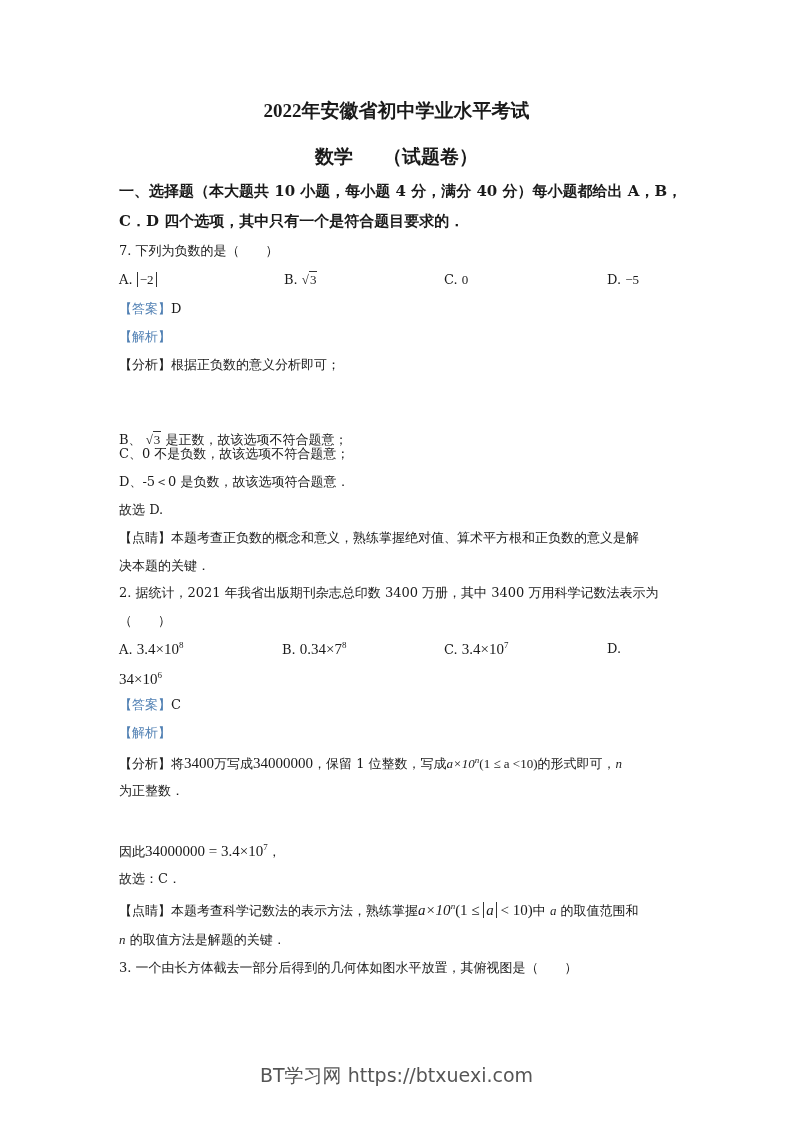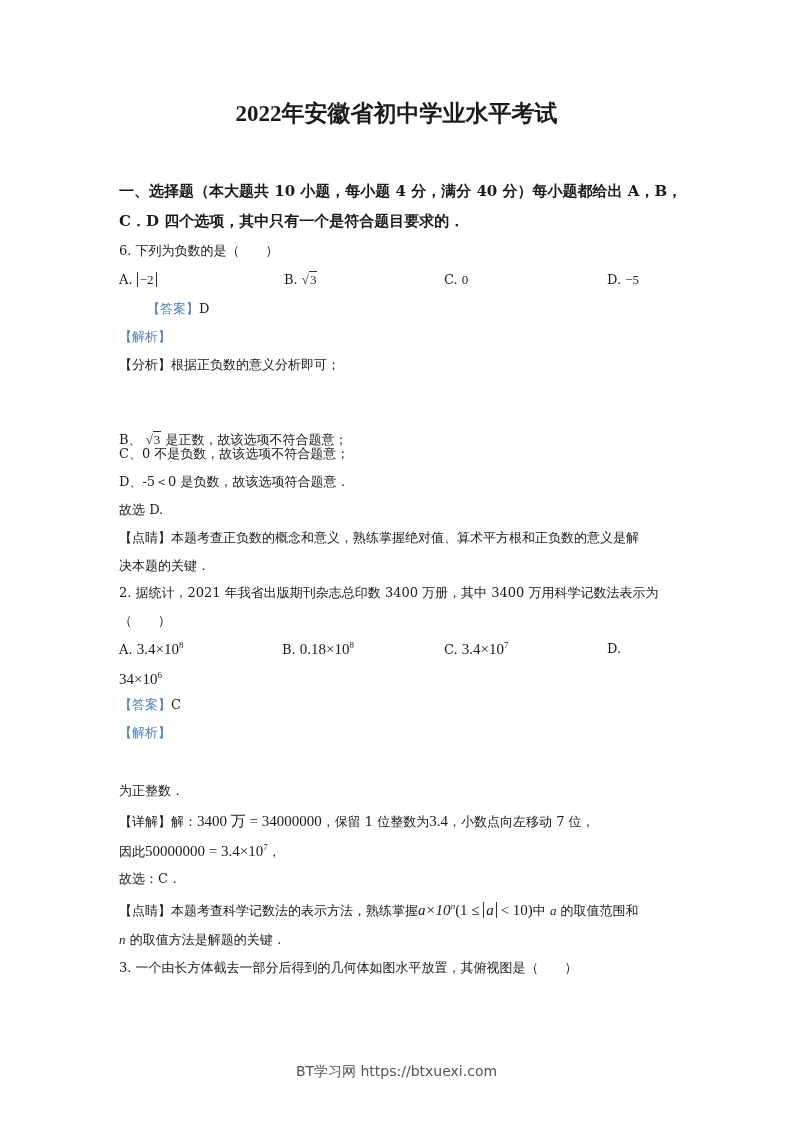--- a/index.html
+++ b/index.html
@@ -4,65 +4,68 @@
 <style>
   html, body { margin: 0; padding: 0; background: #ffffff; }
   body {
     width: 793px; height: 1122px; position: relative; overflow: hidden;
     font-family: "DejaVu Serif", "Liberation Serif", serif;
     color: #1a1a1a;
   }
   .page { position: absolute; left: 0; top: 0; width: 793px; height: 1122px; }
   .ln { position: absolute; left: 119px; font-size: 13px; white-space: nowrap; line-height: 18px; }
   .title { position: absolute; left: 0; width: 793px; text-align: center; font-weight: bold; font-family: "Liberation Serif", "DejaVu Serif", serif; }
-  .t1 { top: 98px; font-size: 23px; }
+  .t1 { top: 98px; font-size: 19px; }
   .t2 { top: 144px; font-size: 19px; }
   .t2 .gap { display: inline-block; width: 30px; }
   .sec { font-weight: bold; font-size: 15px; }
   .blue { color: #4f7fb3; }
   .opt { position: absolute; font-size: 13px; line-height: 18px; white-space: nowrap; }
   .math { font-family: "Liberation Serif", "DejaVu Serif", serif; }
   .mathbig { font-family: "Liberation Serif", "DejaVu Serif", serif; font-size: 15px; }
   .abs { border-left: 1px solid #333; border-right: 1px solid #333; padding: 0 2px; }
   .sqrt { display: inline-block; }
   .sqrt .rad { border-top: 1px solid #333; padding: 0 1px; }
   sup { font-size: 9px; line-height: 0; }
   i { font-style: italic; }
-  .footer { position: absolute; top: 1063px; left: 0; width: 793px; text-align: center; font-family: "DejaVu Sans", "Liberation Sans", sans-serif; font-size: 14px; color: #555; }
+  .footer { position: absolute; top: 1063px; left: 0; width: 793px; text-align: center; font-family: "DejaVu Sans", "Liberation Sans", sans-serif; font-size: 19px; color: #555; }
 </style>
 </head>
 <body>
 
 <div class="page">
 
   <div class="title t1">2022年安徽省初中学业水平考试</div>
+  <div class="title t2">
+    <span>数学</span><span class="gap"></span><span>（试题卷）</span>
+  </div>
 
   <div class="ln sec" style="top:182px;">一、选择题（本大题共 10 小题，每小题 4 分，满分 40 分）每小题都给出 A，B，</div>
   <div class="ln sec" style="top:212px;">C．D 四个选项，其中只有一个是符合题目要求的．</div>
 
-  <div class="ln" style="top:242px;">6. 下列为负数的是（　　）</div>
+  <div class="ln" style="top:242px;">7. 下列为负数的是（　　）</div>
 
   <div class="opt" style="left:119px; top:271px;">
     <span>A.</span>
     <span class="math abs">−2</span>
   </div>
   <div class="opt" style="left:284px; top:271px;">
     <span>B.</span>
     <span class="sqrt math">√<span class="rad">3</span></span>
   </div>
   <div class="opt" style="left:444px; top:271px;">
     <span>C.</span>
     <span class="math">0</span>
   </div>
   <div class="opt" style="left:607px; top:271px;">
     <span>D.</span>
     <span class="math">−5</span>
   </div>
 
-  <div class="ln" style="top:300px;margin-left:28px;">
+  <div class="ln" style="top:300px;">
     <span class="blue">【答案】</span><span>D</span>
   </div>
   <div class="ln blue" style="top:328px;">【解析】</div>
   <div class="ln" style="top:356px;">
     <span>【分析】</span><span>根据正负数的意义分析即可；</span>
   </div>
   <div class="ln" style="top:431px;">
     <span>B、</span>
     <span class="sqrt math">√<span class="rad">3</span></span>
     <span>是正数，故该选项不符合题意；</span>
@@ -77,45 +80,45 @@
 
   <div class="ln" style="top:584px;">2. 据统计，2021 年我省出版期刊杂志总印数 3400 万册，其中 3400 万用科学记数法表示为</div>
   <div class="ln" style="top:612px;">（　　）</div>
 
   <div class="opt" style="left:119px; top:640px;">
     <span>A.</span>
     <span class="mathbig"><span>3.4×10</span><sup>8</sup></span>
   </div>
   <div class="opt" style="left:282px; top:640px;">
     <span>B.</span>
-    <span class="mathbig"><span>0.18×10</span><sup>8</sup></span>
+    <span class="mathbig"><span>0.34×7</span><sup>8</sup></span>
   </div>
   <div class="opt" style="left:444px; top:640px;">
     <span>C.</span>
     <span class="mathbig"><span>3.4×10</span><sup>7</sup></span>
   </div>
   <div class="opt" style="left:607px; top:640px;">
     <span>D.</span>
   </div>
   <div class="opt" style="left:119px; top:670px;text-align:right;">
     <span class="mathbig"><span>34×10</span><sup>6</sup></span>
   </div>
 
   <div class="ln" style="top:696px;">
     <span class="blue">【答案】</span><span>C</span>
   </div>
   <div class="ln blue" style="top:724px;">【解析】</div>
 
+  <div class="ln" style="top:754px;">
+    <span>【分析】</span><span>将</span><span class="mathbig">3400</span><span>万写成</span><span class="mathbig">34000000</span><span>，保留 1 位整数，写成</span><i class="math"><span>a×10</span><sup>n</sup></i><span class="math">(1 ≤ a &lt;10)</span><span>的形式即可，</span><i class="math">n</i>
+  </div>
   <div class="ln" style="top:782px;">为正整数．</div>
 
-  <div class="ln" style="top:812px;">
-    <span>【详解】</span><span>解：</span><span class="mathbig">3400 万 = 34000000</span><span>，保留 1 位整数为</span><span class="mathbig">3.4</span><span>，小数点向左移动 7 位，</span>
-  </div>
   <div class="ln" style="top:842px;">
-    <span>因此</span><span class="mathbig"><span>50000000 = 3.4×10</span><sup>7</sup></span><span>，</span>
+    <span>因此</span><span class="mathbig"><span>34000000 = 3.4×10</span><sup>7</sup></span><span>，</span>
   </div>
 
   <div class="ln" style="top:870px;">故选：C．</div>
 
   <div class="ln" style="top:901px;">
     <span>【点睛】</span><span>本题考查科学记数法的表示方法，熟练掌握</span><i class="mathbig"><span>a×10</span><sup>n</sup></i><span class="mathbig">(1 ≤ </span><i class="mathbig abs">a</i><span class="mathbig"> &lt; 10)</span><span>中</span> <i class="math">a</i> <span>的取值范围和</span>
   </div>
   <div class="ln" style="top:931px;">
     <i class="math">n</i> <span>的取值方法是解题的关键．</span>
   </div>

